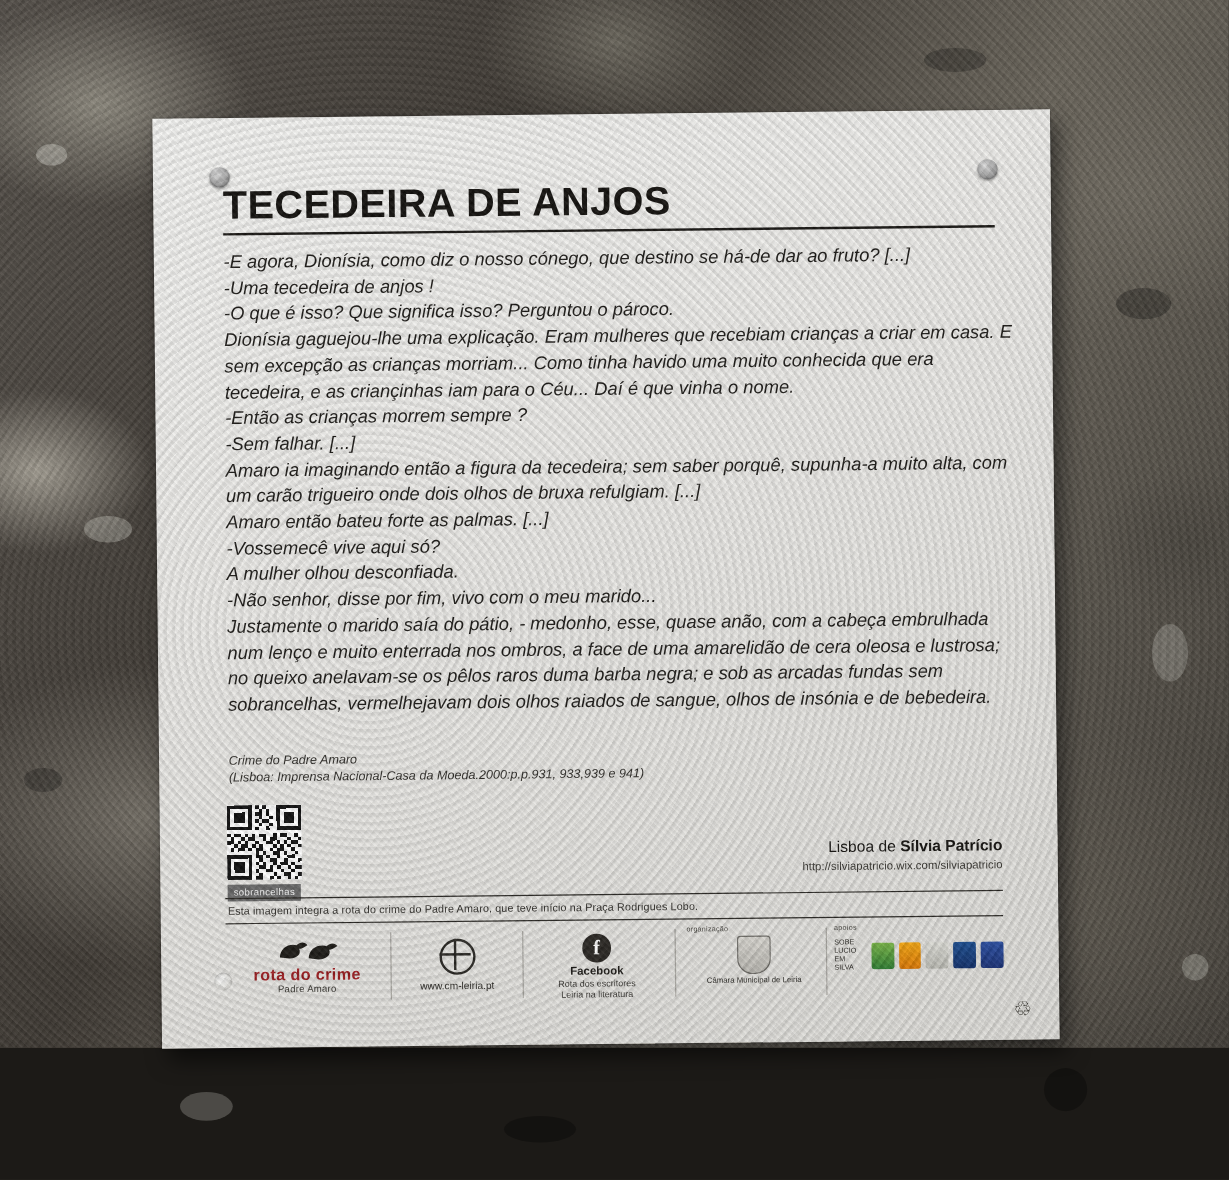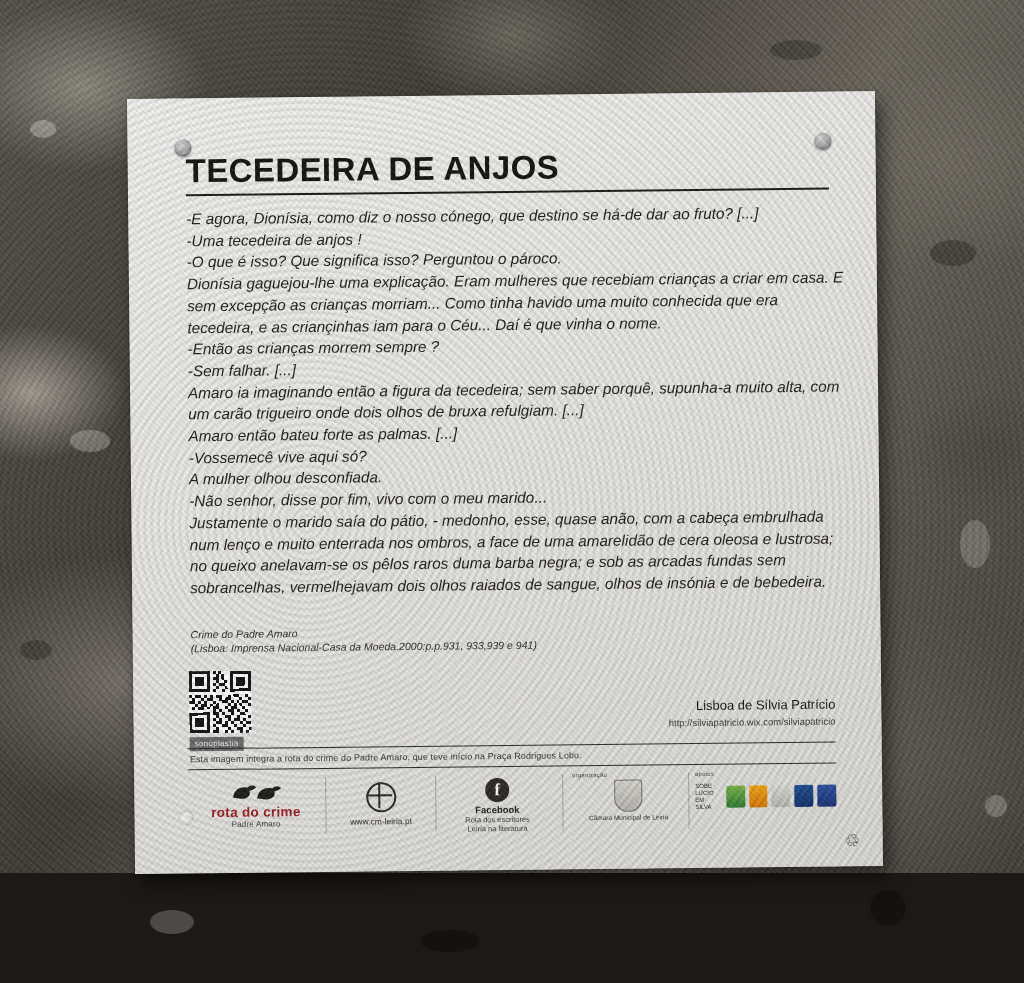--- a/index.html
+++ b/index.html
@@ -154,21 +154,21 @@
 
   #painting-credit {
     position: absolute;
     right: 46px;
     top: 605px;
     text-align: right;
     font-size: 13px;
     color: #151310;
     line-height: 16px;
   }
-  #painting-credit .name { font-weight: normal; }
+  #painting-credit .name { font-weight: bold; }
   #painting-url {
     position: absolute;
     right: 46px;
     top: 624px;
     text-align: right;
     font-size: 9.5px;
     color: #3a3833;
   }
 
   #rule-2 {
@@ -482,21 +482,21 @@
               <rect x="20" y="19" width="1" height="1"></rect>
             <rect x="8" y="20" width="2" height="1"></rect>
               <rect x="12" y="20" width="1" height="1"></rect>
             <rect x="14" y="20" width="1" height="1"></rect>
               <rect x="17" y="20" width="1" height="1"></rect>
             <rect x="19" y="20" width="1" height="1"></rect>
           </g>
         </svg>
       </div>
 
-      <div id="sonoplastia">sonoplastia</div>
+      <div id="sonoplastia">sobrancelhas</div>
 
       <div id="painting-credit">
         <span>Lisboa de </span><span class="name">Sílvia Patrício</span>
       </div>
       <div id="painting-url">http://silviapatricio.wix.com/silviapatricio</div>
 
       <div id="rule-2"></div>
       <div id="footnote">Esta imagem integra a rota do crime do Padre Amaro, que teve início na Praça Rodrigues Lobo.</div>
       <div id="rule-3"></div>
 

